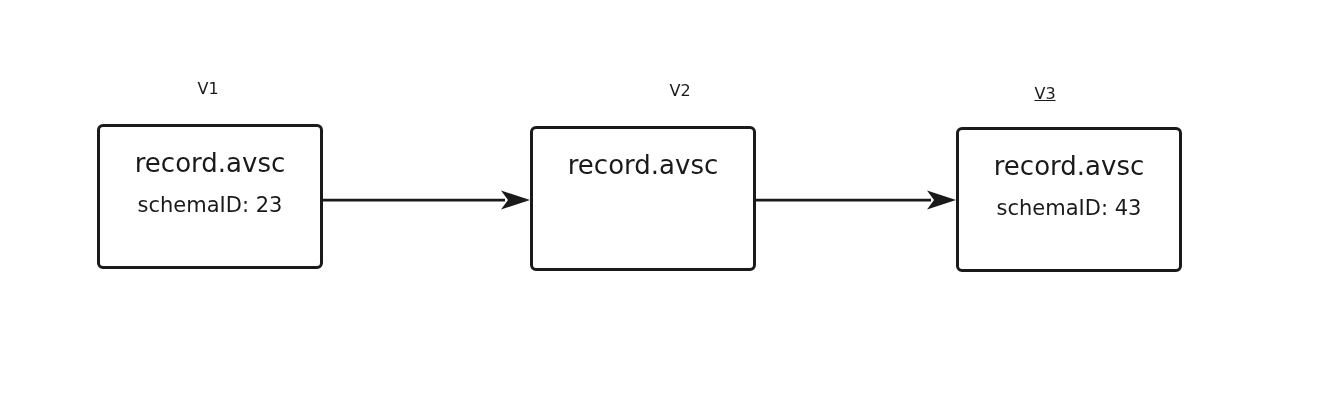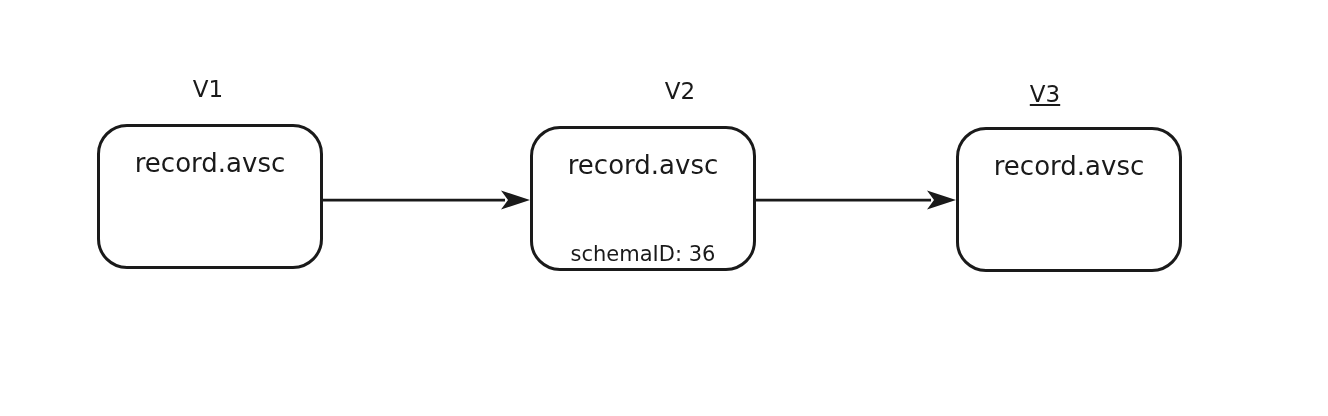--- a/index.html
+++ b/index.html
@@ -22,44 +22,44 @@
     top: 0;
     width: 1328px;
     height: 416px;
     pointer-events: none;
   }
   .node {
     position: absolute;
     width: 226px;
     height: 145px;
     border: 3.5px solid #1a1a1a;
-    border-radius: 30px;
+    border-radius: 6px;
     background: #ffffff;
     box-sizing: border-box;
     display: flex;
     flex-direction: column;
     align-items: center;
-    justify-content: space-between;
+    justify-content: flex-start;
     gap: 10px;
     padding-top: 18px;
   }
   .node-title {
     font-size: 26px;
     line-height: 36px;
     white-space: nowrap;
   }
   .node-sub {
     font-size: 21px;
     line-height: 28px;
     white-space: nowrap;
   }
   .version-label {
     position: absolute;
     transform: translateX(-50%);
-    font-size: 23px;
+    font-size: 16px;
     line-height: 22px;
     white-space: nowrap;
   }
   #node-v1 { left: 97px;  top: 124px; }
   #node-v2 { left: 530px; top: 126px; }
   #node-v3 { left: 956px; top: 127px; }
   #label-v1 { left: 208px;  top: 78px; }
   #label-v2 { left: 680px;  top: 80px; }
   #label-v3 { left: 1045px; top: 83px; text-decoration: underline; }
 </style>
@@ -78,24 +78,25 @@
       <polygon points="956,200 927,190.5 934,200 927,209.5" fill="#1a1a1a"></polygon>
     </g>
   </svg>
 
   <div id="label-v1" class="version-label">V1</div>
   <div id="label-v2" class="version-label">V2</div>
   <div id="label-v3" class="version-label">V3</div>
 
   <div id="node-v1" class="node">
     <div class="node-title">record.avsc</div>
+    <div class="node-sub">schemaID: 23</div>
   </div>
 
   <div id="node-v2" class="node">
     <div class="node-title">record.avsc</div>
-    <div class="node-sub">schemaID: 36</div>
   </div>
 
   <div id="node-v3" class="node">
     <div class="node-title">record.avsc</div>
+    <div class="node-sub">schemaID: 43</div>
   </div>
 
 </div>
 
 </body></html>

